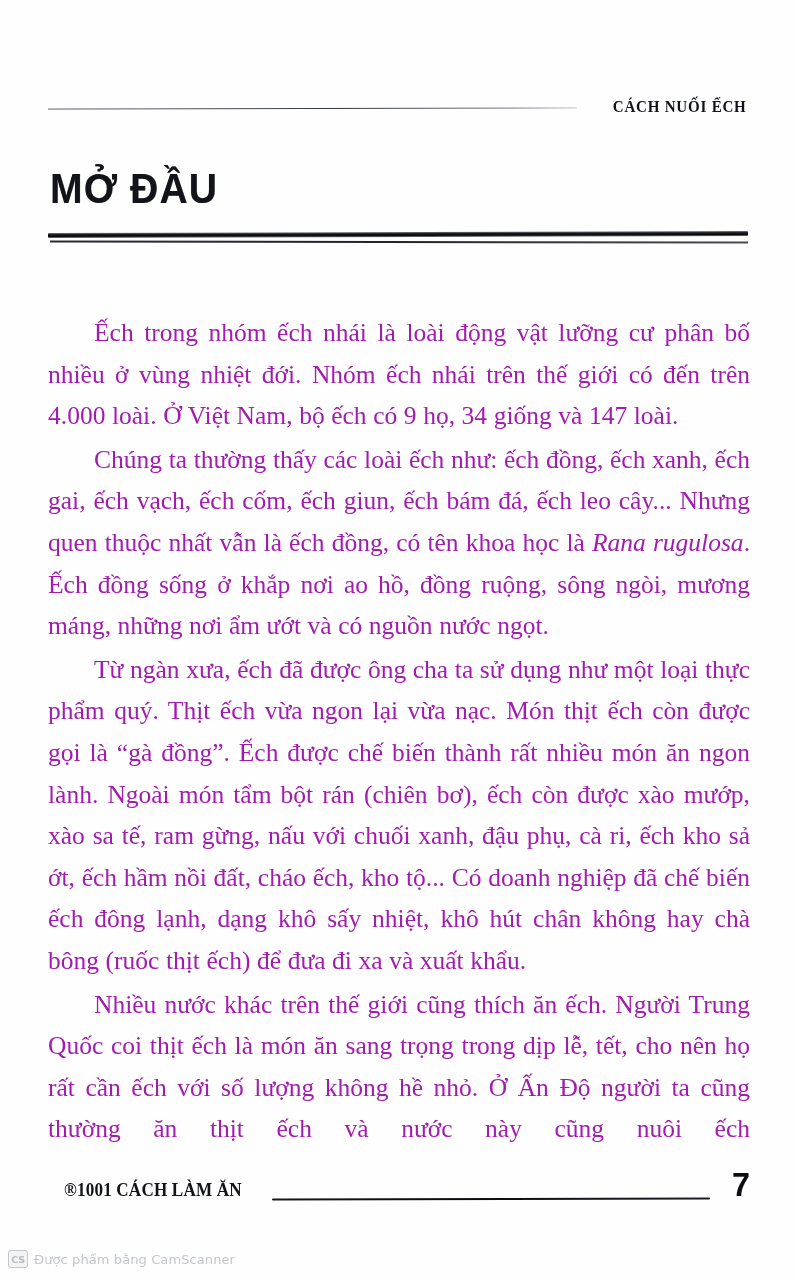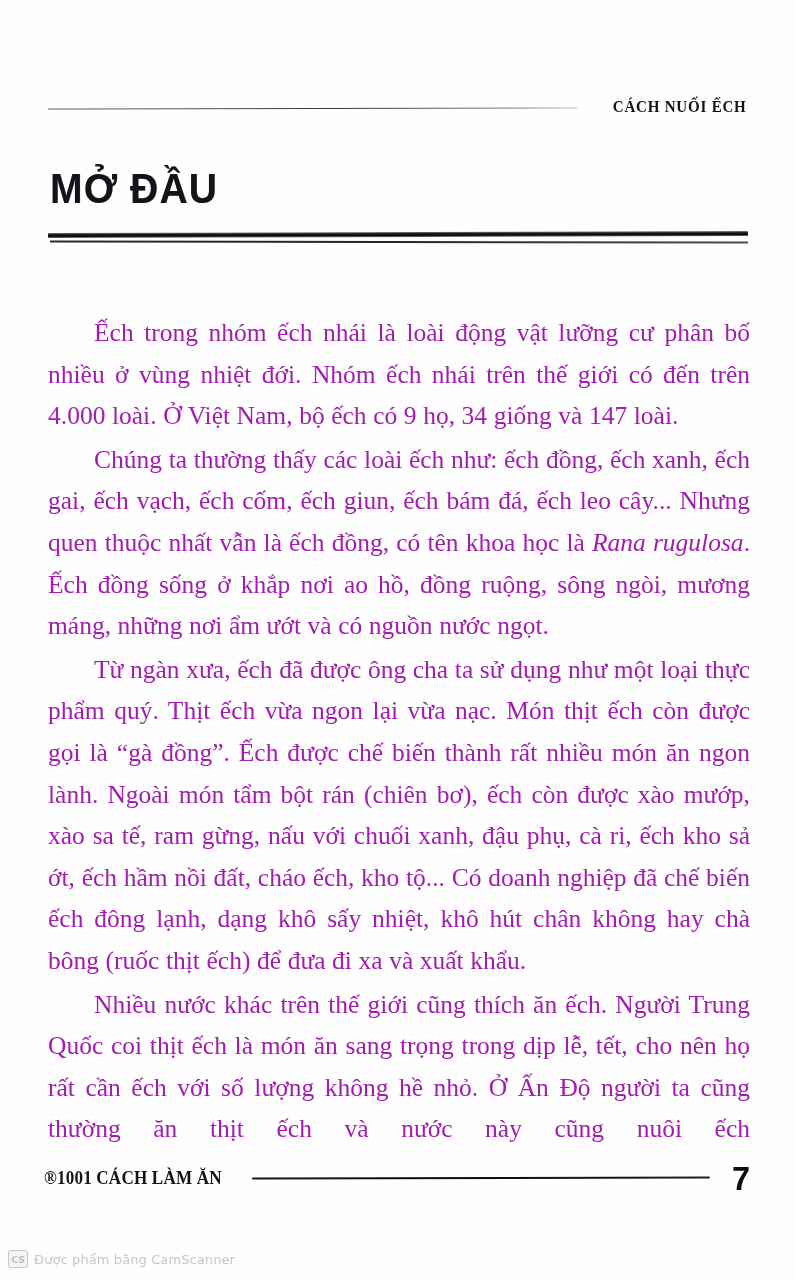--- a/index.html
+++ b/index.html
@@ -146,26 +146,26 @@
     content: "";
     display: inline-block;
     width: 100%;
   }
   .body-copy i {
   }
 
   
   .footer {
     position: absolute;
-    left: 44px;
+    left: 64px;
     right: 45px;
     top: 1155px;
     height: 46px;
     display: flex;
-    align-items: center;
+    align-items: flex-end;
     gap: 16px;
   }
   .footer-left {
     flex: 0 0 auto;
     font-family: "Liberation Serif", "DejaVu Serif", serif;
     font-weight: 600;
     font-size: 19px;
     letter-spacing: 0.2px;
     transform: scaleX(0.9);
     transform-origin: left center;

